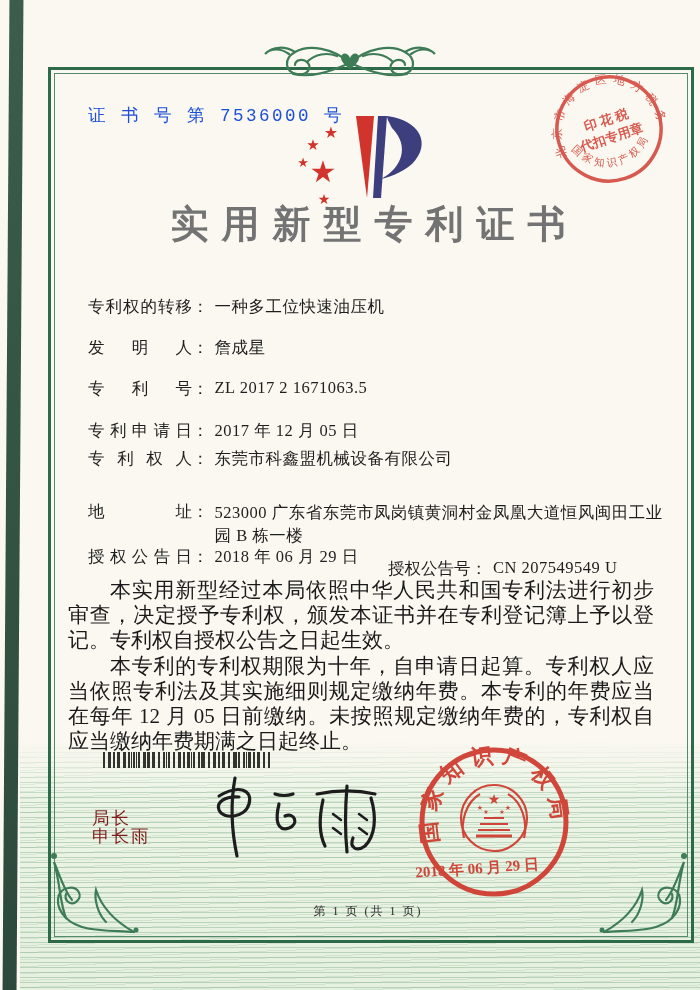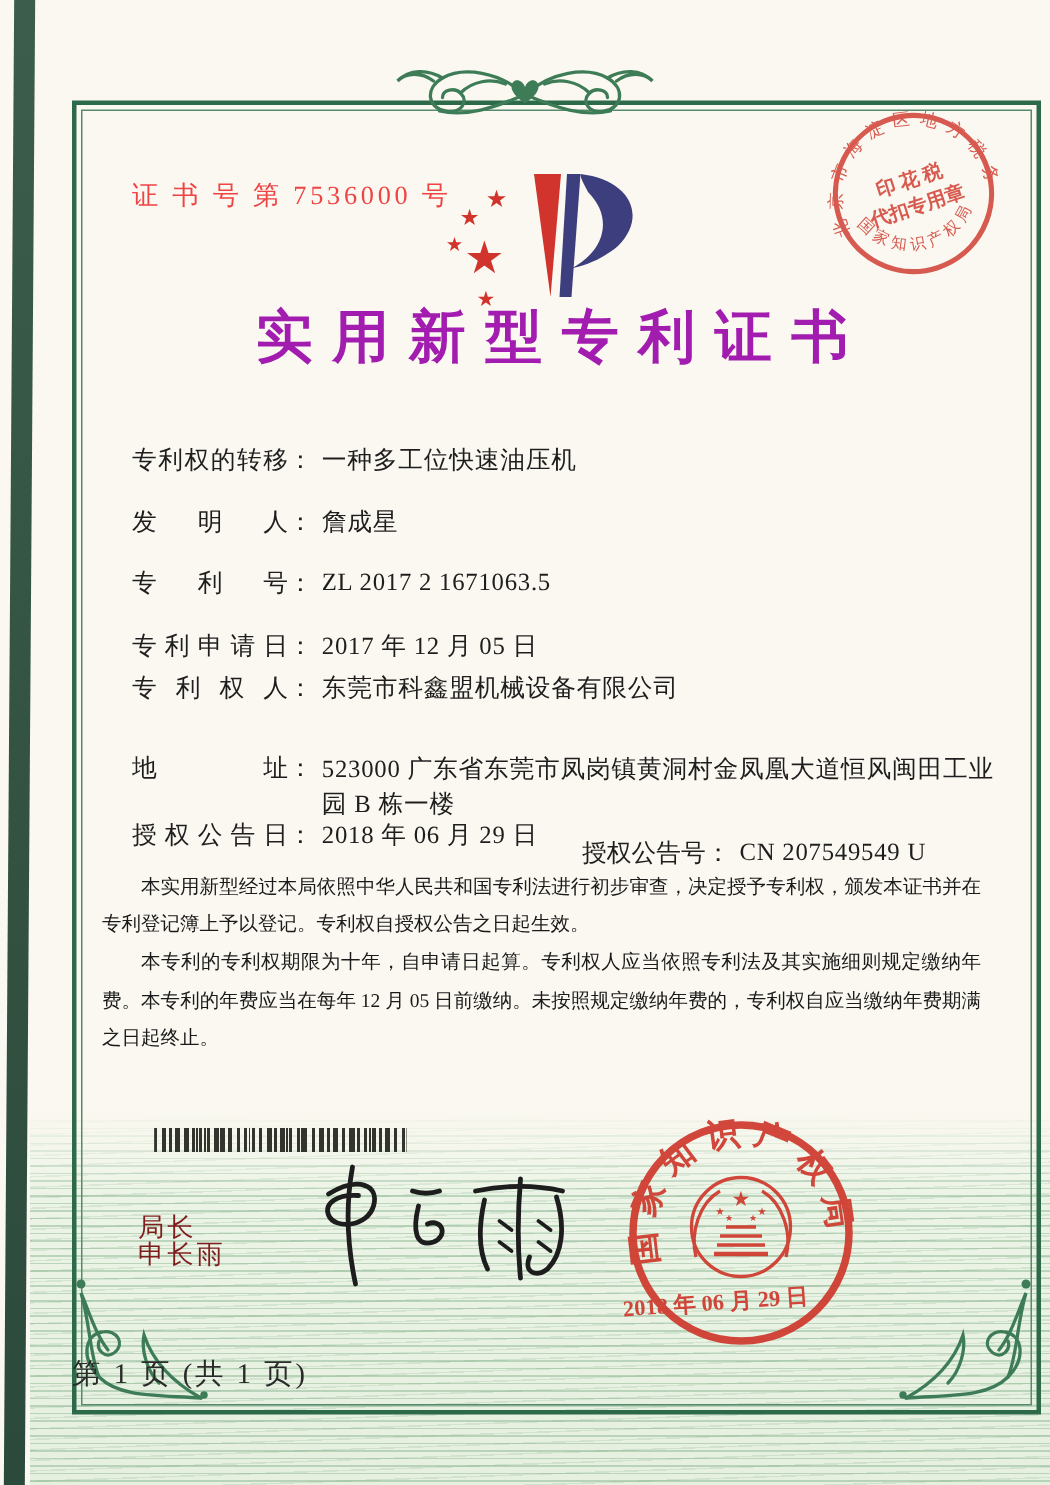--- a/index.html
+++ b/index.html
@@ -21,59 +21,59 @@
     mask-image:linear-gradient(180deg,transparent 0,#000 55px);}
 
   
   .frame{position:absolute;left:48px;top:67px;width:640px;height:870px;
     border:3px solid #2c6a4a;z-index:2;}
   .frame::before{content:"";position:absolute;inset:3px;border:1px solid #57896c;}
 
   .ornament{position:absolute;z-index:3;}
   svg .orn{stroke:#3e7c57;stroke-width:2.2;fill:none;stroke-linecap:round;}
 
-  .cert-no{position:absolute;left:88px;top:118px;font-size:17.5px;letter-spacing:2.5px;color:#ef4444;z-index:4;}
+  .cert-no{position:absolute;left:88px;top:103px;font-size:17.5px;letter-spacing:2.5px;color:#1d4ed8;z-index:4;font-family:Liberation Mono, monospace;}
 
   .logo{position:absolute;left:290px;top:112px;z-index:4;}
 
   .tax-stamp{position:absolute;left:544px;top:64px;z-index:5;transform:rotate(-18deg);opacity:.88;}
 
   .title{position:absolute;left:48px;top:199px;width:640px;text-align:center;
-    font-size:38px;font-weight:700;letter-spacing:13px;text-indent:13px;color:#a21caf;z-index:4;}
+    font-size:38px;font-weight:700;letter-spacing:13px;text-indent:13px;color:#737373;z-index:4;}
 
   .fields{position:absolute;left:88px;top:0;width:572px;z-index:4;font-size:16.5px;color:#1e1e1e;}
   .frow{position:absolute;left:0;white-space:nowrap;}
   .flabel{display:inline-block;width:104px;text-align:justify;text-align-last:justify;vertical-align:top;}
   .fcolon{display:inline-block;vertical-align:top;}
   .fvalue{display:inline-block;margin-left:6px;vertical-align:top;letter-spacing:.5px;}
   .addr .fvalue{white-space:normal;width:452px;line-height:23px;}
   .row-name{top:296px;} .row-inventor{top:337px;} .row-patno{top:378px;}
   .row-filing{top:420px;} .row-patentee{top:448px;} .row-addr{top:501px;}
   .row-grant{top:546px;} .grant2{position:absolute;left:300px;top:12px;white-space:nowrap;}
 
   .body-text{position:absolute;left:68px;top:578px;width:586px;z-index:4;
-    font-size:13px;line-height:25.2px;text-align:justify;color:#1a1a1a;}
+    font-size:21px;line-height:25.2px;text-align:justify;color:#1a1a1a;}
   .body-text p{margin:0;text-indent:2em;}
 
   .barcode{position:absolute;left:103px;top:752px;width:168px;height:16px;z-index:4;
     background:
       repeating-linear-gradient(90deg,#34342f 0 2px,transparent 2px 5px),
       repeating-linear-gradient(90deg,#34342f 0 1px,transparent 1px 7px),
       repeating-linear-gradient(90deg,#34342f 0 1px,transparent 1px 11px);}
 
   .director{position:absolute;left:92px;z-index:4;font-size:17.5px;color:#7f1d1d;letter-spacing:2px;}
   .director.t1{top:806px;} .director.t2{top:824px;}
 
   .signature{position:absolute;left:205px;top:770px;z-index:4;}
   .signature path{stroke:#1d1d1d;fill:none;stroke-linecap:round;stroke-linejoin:round;}
 
   .seal{position:absolute;left:398px;top:738px;z-index:5;opacity:.93;}
 
-  .footer{position:absolute;left:48px;top:903px;width:640px;text-align:left;
-    font-size:19px;letter-spacing:2px;color:#2a2a2a;z-index:4;}
+  .footer{position:absolute;left:48px;top:903px;width:640px;text-align:center;
+    font-size:12px;letter-spacing:2px;color:#2a2a2a;z-index:4;}
 </style>
 </head>
 <body>
 
 <div class="photo">
 
   <div class="paper-edge"></div>
   <div class="band"></div>
   <div class="frame"></div>
 

